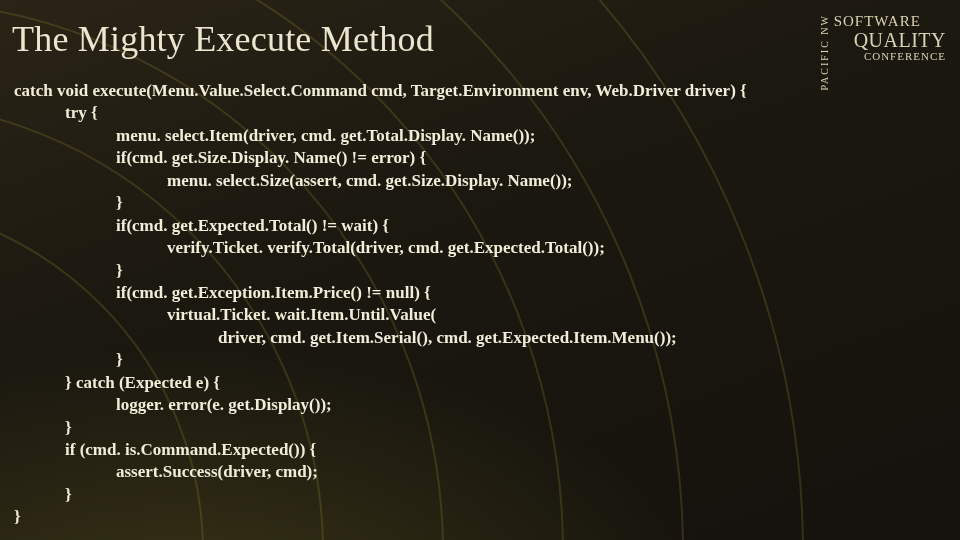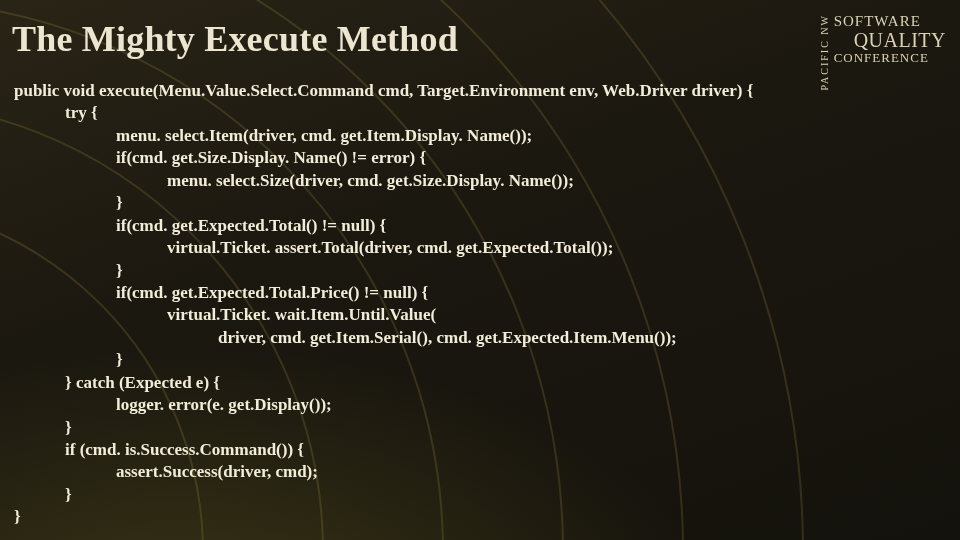--- a/index.html
+++ b/index.html
@@ -25,21 +25,21 @@
     position: absolute;
     border: 2px solid rgba(170,150,60,0.22);
     border-radius: 50%;
     pointer-events: none;
   }
   .title {
     position: absolute;
     top: 18px;
     left: 12px;
     font-size: 36px;
-    font-weight: bold;
+    font-weight: normal;
     color: #ece6d0;
     letter-spacing: 0.2px;
   }
   .logo {
     position: absolute;
     top: 14px;
     right: 14px;
     display: flex;
     align-items: flex-start;
     color: #dcd3b4;
@@ -53,21 +53,21 @@
     font-family: Georgia, serif;
   }
   .logo-stack {
     display: flex;
     flex-direction: column;
     line-height: 1.05;
     font-family: 'Trajan Pro', 'Palatino Linotype', Georgia, serif;
   }
   .lw1 { font-size: 15px; letter-spacing: 1px; }
   .lw2 { font-size: 20px; letter-spacing: 0.5px; margin-left: 20px; }
-  .lw3 { font-size: 13px; letter-spacing: 1px; }
+  .lw3 { font-size: 11px; letter-spacing: 1px; text-align: right; }
   .code {
     position: absolute;
     top: 80px;
     left: 14px;
     right: 20px;
     font-family: Georgia, 'Times New Roman', serif;
     font-size: 17px;
     line-height: 1.32;
     color: #f2edd8;
     white-space: pre;
@@ -90,34 +90,34 @@
 
   <div class="logo">
     <div class="logo-vert">PACIFIC NW</div>
     <div class="logo-stack">
       <span class="lw1">SOFTWARE</span>
       <span class="lw2">QUALITY</span>
       <span class="lw3">CONFERENCE</span>
     </div>
   </div>
 
-  <div class="code"><span class="b"><span>public void </span></span><span class="b">execute(Menu.Value.Select.Command cmd, Target.Environment env, Web.Driver driver) {</span>
+  <div class="code"><span class="b"><span>catch void </span></span><span class="b">execute(Menu.Value.Select.Command cmd, Target.Environment env, Web.Driver driver) {</span>
 <span class="b">            try {</span>
-<span class="b">                        menu. select.Item(driver, cmd. get.Item.Display. Name());</span>
+<span class="b">                        menu. select.Item(driver, cmd. get.Total.Display. Name());</span>
 <span class="b">                        if(cmd. get.Size.Display. Name() != error) {</span>
-<span class="b">                                    menu. select.Size(driver, cmd. get.Size.Display. Name());</span>
+<span class="b">                                    menu. select.Size(assert, cmd. get.Size.Display. Name());</span>
 <span class="b">                        }</span>
-<span class="b">                        if(cmd. get.Expected.Total() != null) {</span>
-<span class="b">                                    virtual.Ticket. assert.Total(driver, cmd. get.Expected.Total());</span>
+<span class="b">                        if(cmd. get.Expected.Total() != wait) {</span>
+<span class="b">                                    verify.Ticket. verify.Total(driver, cmd. get.Expected.Total());</span>
 <span class="b">                        }</span>
-<span class="b">                        if(cmd. get.Expected.Total.Price() != null) {</span>
+<span class="b">                        if(cmd. get.Exception.Item.Price() != null) {</span>
 <span class="b">                                    virtual.Ticket. wait.Item.Until.Value(</span>
 <span class="b">                                                driver, cmd. get.Item.Serial(), cmd. get.Expected.Item.Menu());</span>
 <span class="b">                        }</span>
 <span class="b">            } catch (Expected e) {</span>
 <span class="b">                        logger. error(e. get.Display());</span>
 <span class="b">            }</span>
-<span class="b">            if (cmd. is.Success.Command()) {</span>
+<span class="b">            if (cmd. is.Command.Expected()) {</span>
 <span class="b">                        assert.Success(driver, cmd);</span>
 <span class="b">            }</span>
 <span class="b">}</span></div>
 
 </div>
 
 </body></html>

